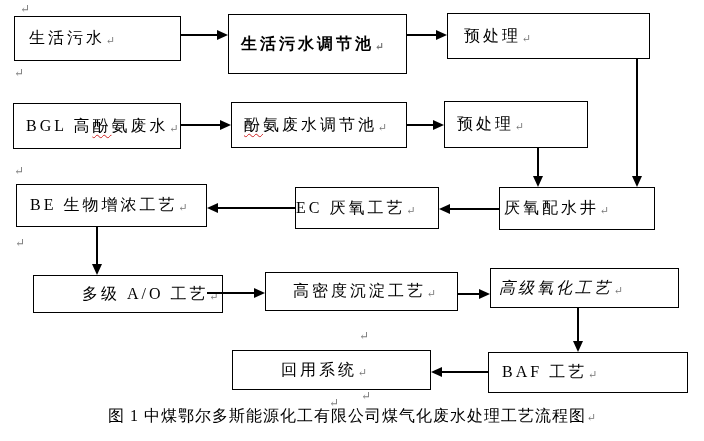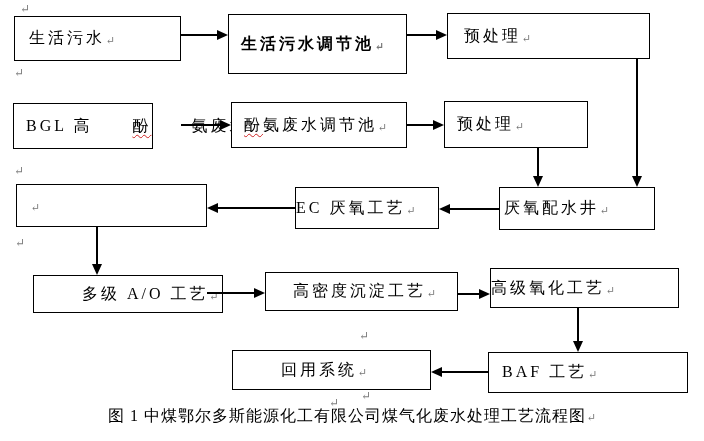--- a/index.html
+++ b/index.html
@@ -74,57 +74,58 @@
   </div>
   <div class="box" style="left:228px;top:14px;width:179px;height:60px;padding-left:12px;font-weight:bold;">
     <span>生活污水调节池</span>
       <span class="rm">↵</span>
   </div>
   <div class="box" style="left:447px;top:13px;width:203px;height:46px;padding-left:16px;">
     <span>预处理</span>
       <span class="rm">↵</span>
   </div>
 
-  <div class="box" style="left:13px;top:103px;width:140px;height:46px;padding-left:12px;gap:40px;">
+  <div class="box" style="left:13px;top:103px;width:168px;height:46px;padding-left:12px;">
     <span>BGL 高</span>
       <span class="typo">酚</span>
       <span>氨废水</span>
       <span class="rm">↵</span>
   </div>
   <div class="box" style="left:231px;top:102px;width:176px;height:46px;padding-left:12px;">
     <span class="typo">酚</span>
       <span>氨废水调节池</span>
       <span class="rm">↵</span>
   </div>
   <div class="box" style="left:444px;top:101px;width:144px;height:47px;padding-left:12px;">
     <span>预处理</span>
       <span class="rm">↵</span>
   </div>
 
   <div class="box" style="left:16px;top:184px;width:191px;height:43px;padding-left:13px;">
+    <span>BE 生物增浓工艺</span>
       <span class="rm">↵</span>
   </div>
   <div class="box" style="left:295px;top:187px;width:144px;height:42px;">
     <span>EC 厌氧工艺</span>
       <span class="rm">↵</span>
   </div>
   <div class="box" style="left:499px;top:187px;width:156px;height:43px;padding-left:4px;">
     <span>厌氧配水井</span>
       <span class="rm">↵</span>
   </div>
 
   <div class="box" style="left:33px;top:275px;width:190px;height:38px;padding-left:48px;">
     <span>多级 A/O 工艺</span>
       <span class="rm">↵</span>
   </div>
   <div class="box" style="left:265px;top:272px;width:193px;height:39px;padding-left:27px;">
     <span>高密度沉淀工艺</span>
       <span class="rm">↵</span>
   </div>
-  <div class="box" style="left:490px;top:268px;width:189px;height:40px;">
+  <div class="box" style="left:490px;top:268px;width:189px;height:40px;padding-left:8px;font-style:italic;">
     <span>高级氧化工艺</span>
       <span class="rm">↵</span>
   </div>
 
   <div class="box" style="left:232px;top:350px;width:199px;height:40px;padding-left:48px;">
     <span>回用系统</span>
       <span class="rm">↵</span>
   </div>
   <div class="box" style="left:488px;top:352px;width:200px;height:41px;padding-left:13px;">
     <span>BAF 工艺</span>

